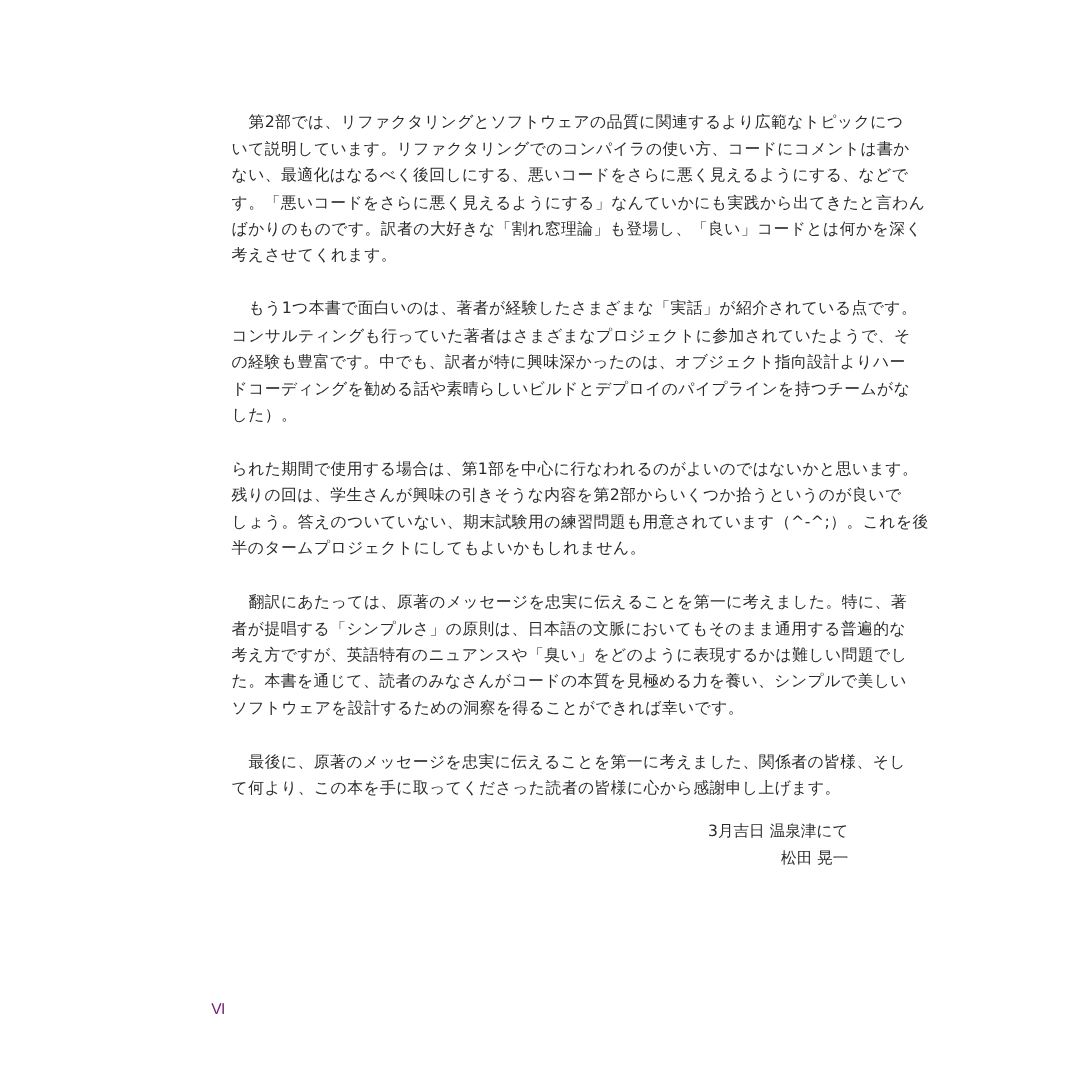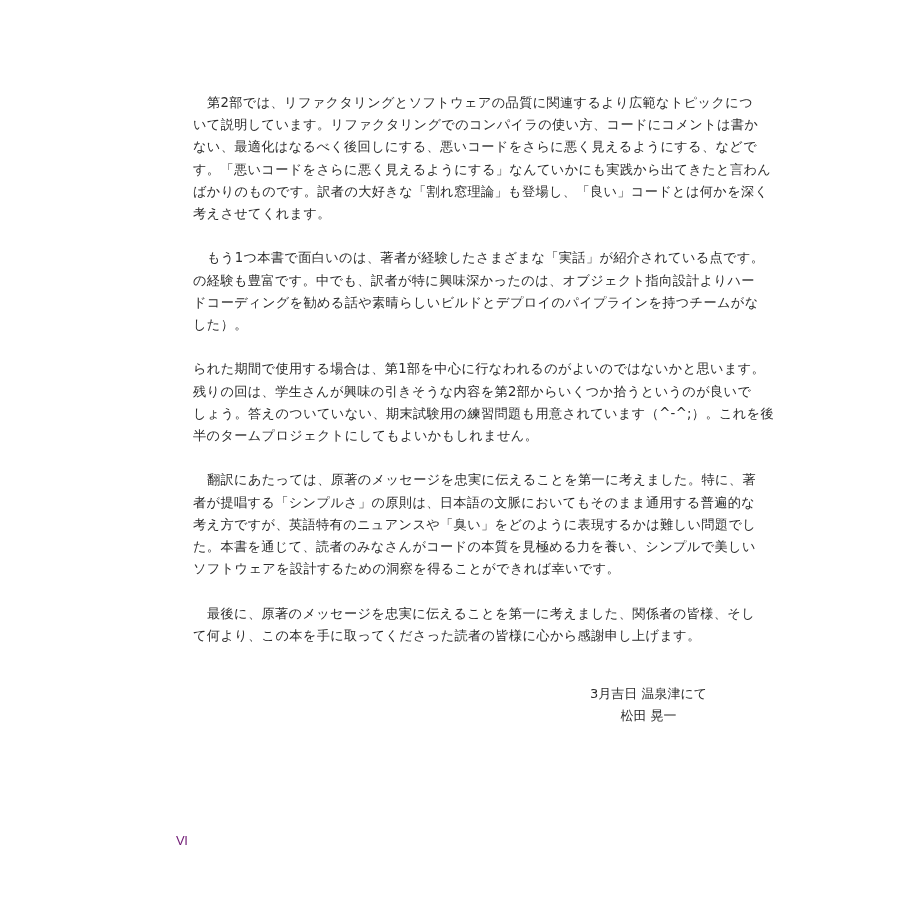--- a/index.html
+++ b/index.html
@@ -10,21 +10,21 @@
   .body-text {
     position: absolute; left: 193px; top: 92px; width: 520px;
     font-family: "DejaVu Sans", sans-serif;
     font-size: 13.2px; line-height: 22.2px; color: #2b2b2b;
     letter-spacing: 0.35px;
   }
   .para { margin: 0 0 22.2px 0; }
   .line { display: block; white-space: nowrap; }
   .indent { padding-left: 14px; }
   .signoff {
-    position: absolute; right: 193px; top: 683px; text-align: center;
+    position: absolute; right: 193px; top: 683px; text-align: right;
     font-family: "DejaVu Sans", sans-serif; font-size: 13px; line-height: 22.2px; color: #2b2b2b;
   }
   .signoff div { white-space: nowrap; }
   .folio {
     position: absolute; left: 176px; top: 833px;
     font-family: "Liberation Sans", sans-serif; font-size: 13px; color: #701a75; letter-spacing: -0.5px;
   }
 </style>
 </head>
 <body>
@@ -36,20 +36,21 @@
       <span class="line indent">第2部では、リファクタリングとソフトウェアの品質に関連するより広範なトピックにつ</span>
       <span class="line">いて説明しています。リファクタリングでのコンパイラの使い方、コードにコメントは書か</span>
       <span class="line">ない、最適化はなるべく後回しにする、悪いコードをさらに悪く見えるようにする、などで</span>
       <span class="line">す。「悪いコードをさらに悪く見えるようにする」なんていかにも実践から出てきたと言わん</span>
       <span class="line">ばかりのものです。訳者の大好きな「割れ窓理論」も登場し、「良い」コードとは何かを深く</span>
       <span class="line">考えさせてくれます。</span>
     </p>
 
     <p class="para">
       <span class="line indent">もう1つ本書で面白いのは、著者が経験したさまざまな「実話」が紹介されている点です。</span>
+      <span class="line">コンサルティングも行っていた著者はさまざまなプロジェクトに参加されていたようで、そ</span>
       <span class="line">の経験も豊富です。中でも、訳者が特に興味深かったのは、オブジェクト指向設計よりハー</span>
       <span class="line">ドコーディングを勧める話や素晴らしいビルドとデプロイのパイプラインを持つチームがな</span>
       <span class="line">した）。</span>
     </p>
 
     <p class="para">
       <span class="line">られた期間で使用する場合は、第1部を中心に行なわれるのがよいのではないかと思います。</span>
       <span class="line">残りの回は、学生さんが興味の引きそうな内容を第2部からいくつか拾うというのが良いで</span>
       <span class="line">しょう。答えのついていない、期末試験用の練習問題も用意されています（^-^;）。これを後</span>
       <span class="line">半のタームプロジェクトにしてもよいかもしれません。</span>

